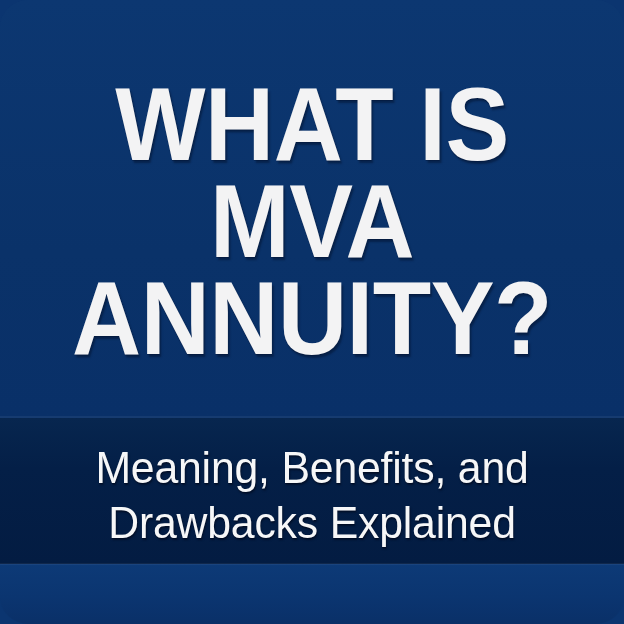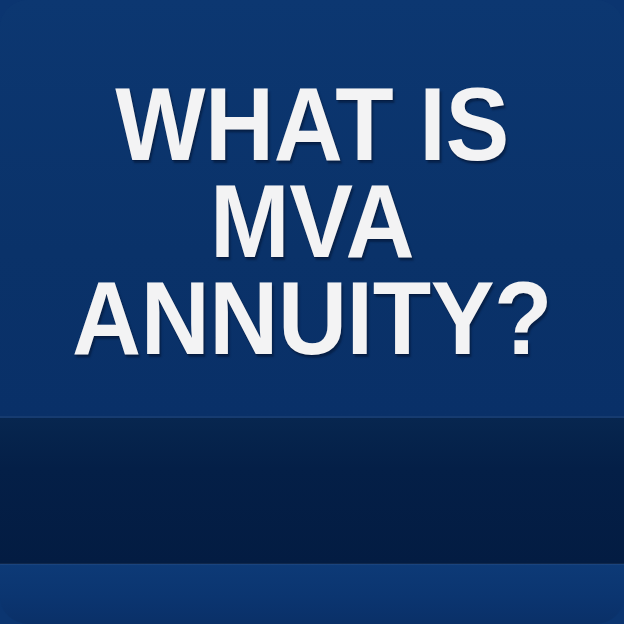--- a/index.html
+++ b/index.html
@@ -113,14 +113,18 @@
   <div class="band band-bot"></div>
   <div class="seam seam-a"></div>
   <div class="seam seam-b"></div>
 
   <div class="headline">
     <span class="line">WHAT IS</span>
     <span class="line">MVA</span>
     <span class="line">ANNUITY?</span>
   </div>
 
+  <div class="subtitle">
+    <span class="line">Meaning, Benefits, and</span>
+    <span class="line">Drawbacks Explained</span>
+  </div>
 
 </div>
 
 </body></html>

